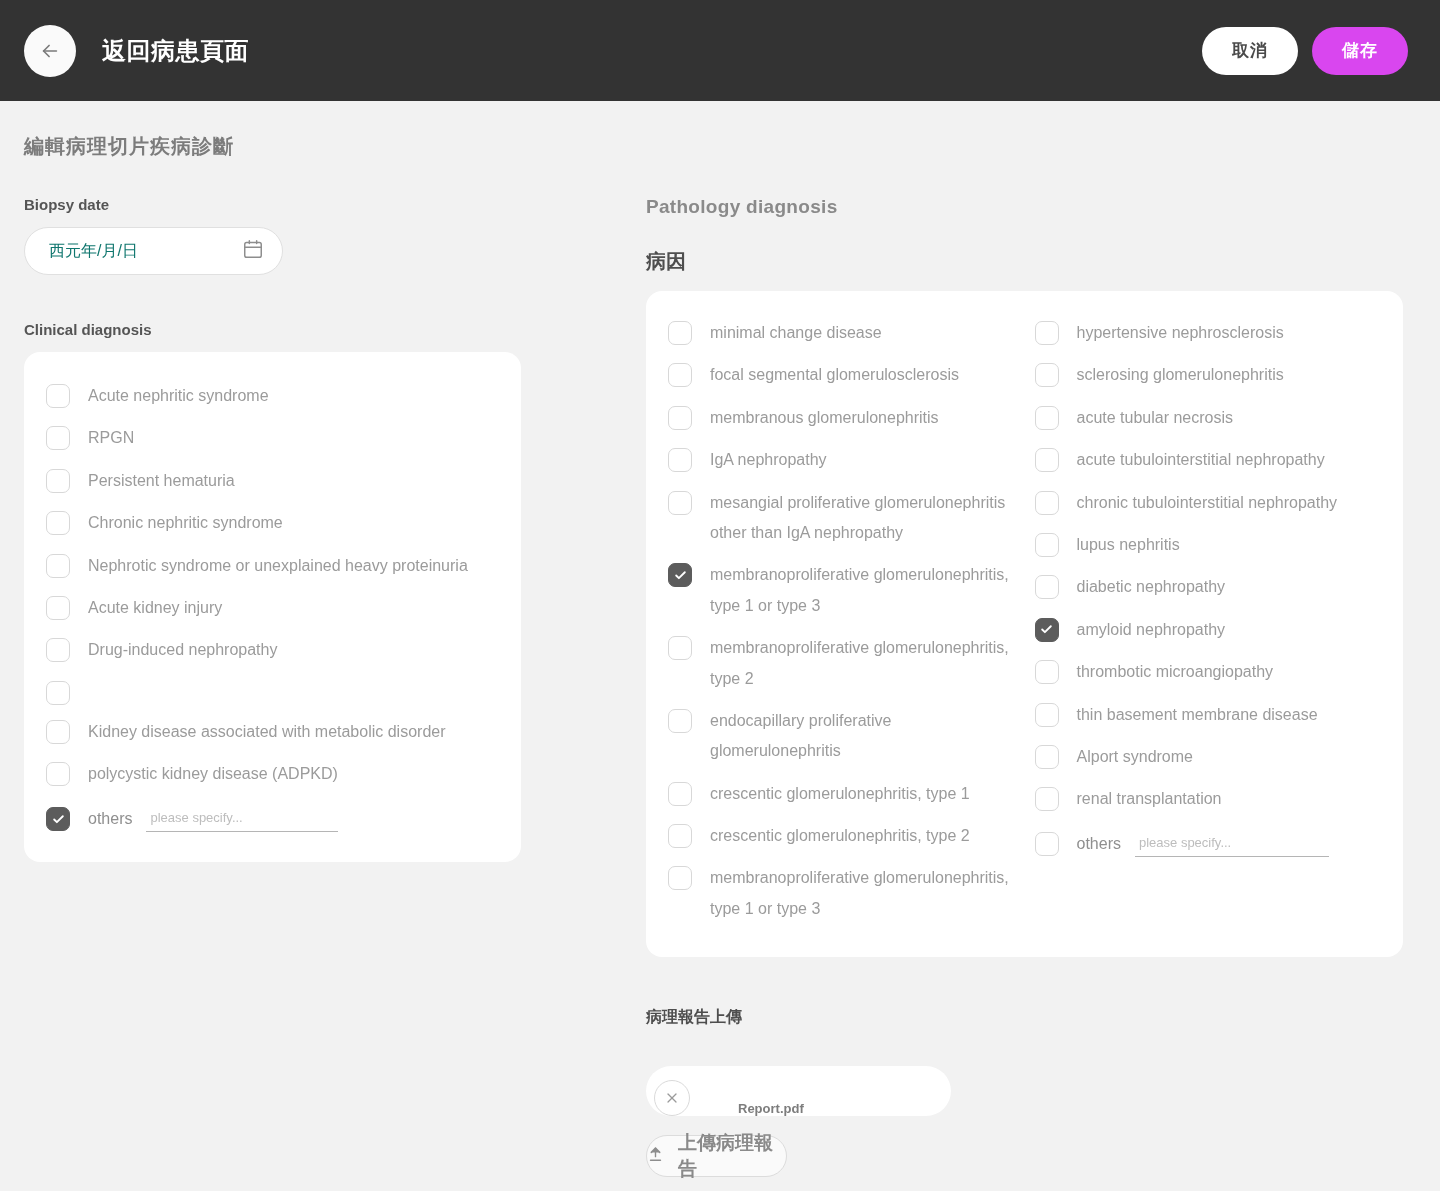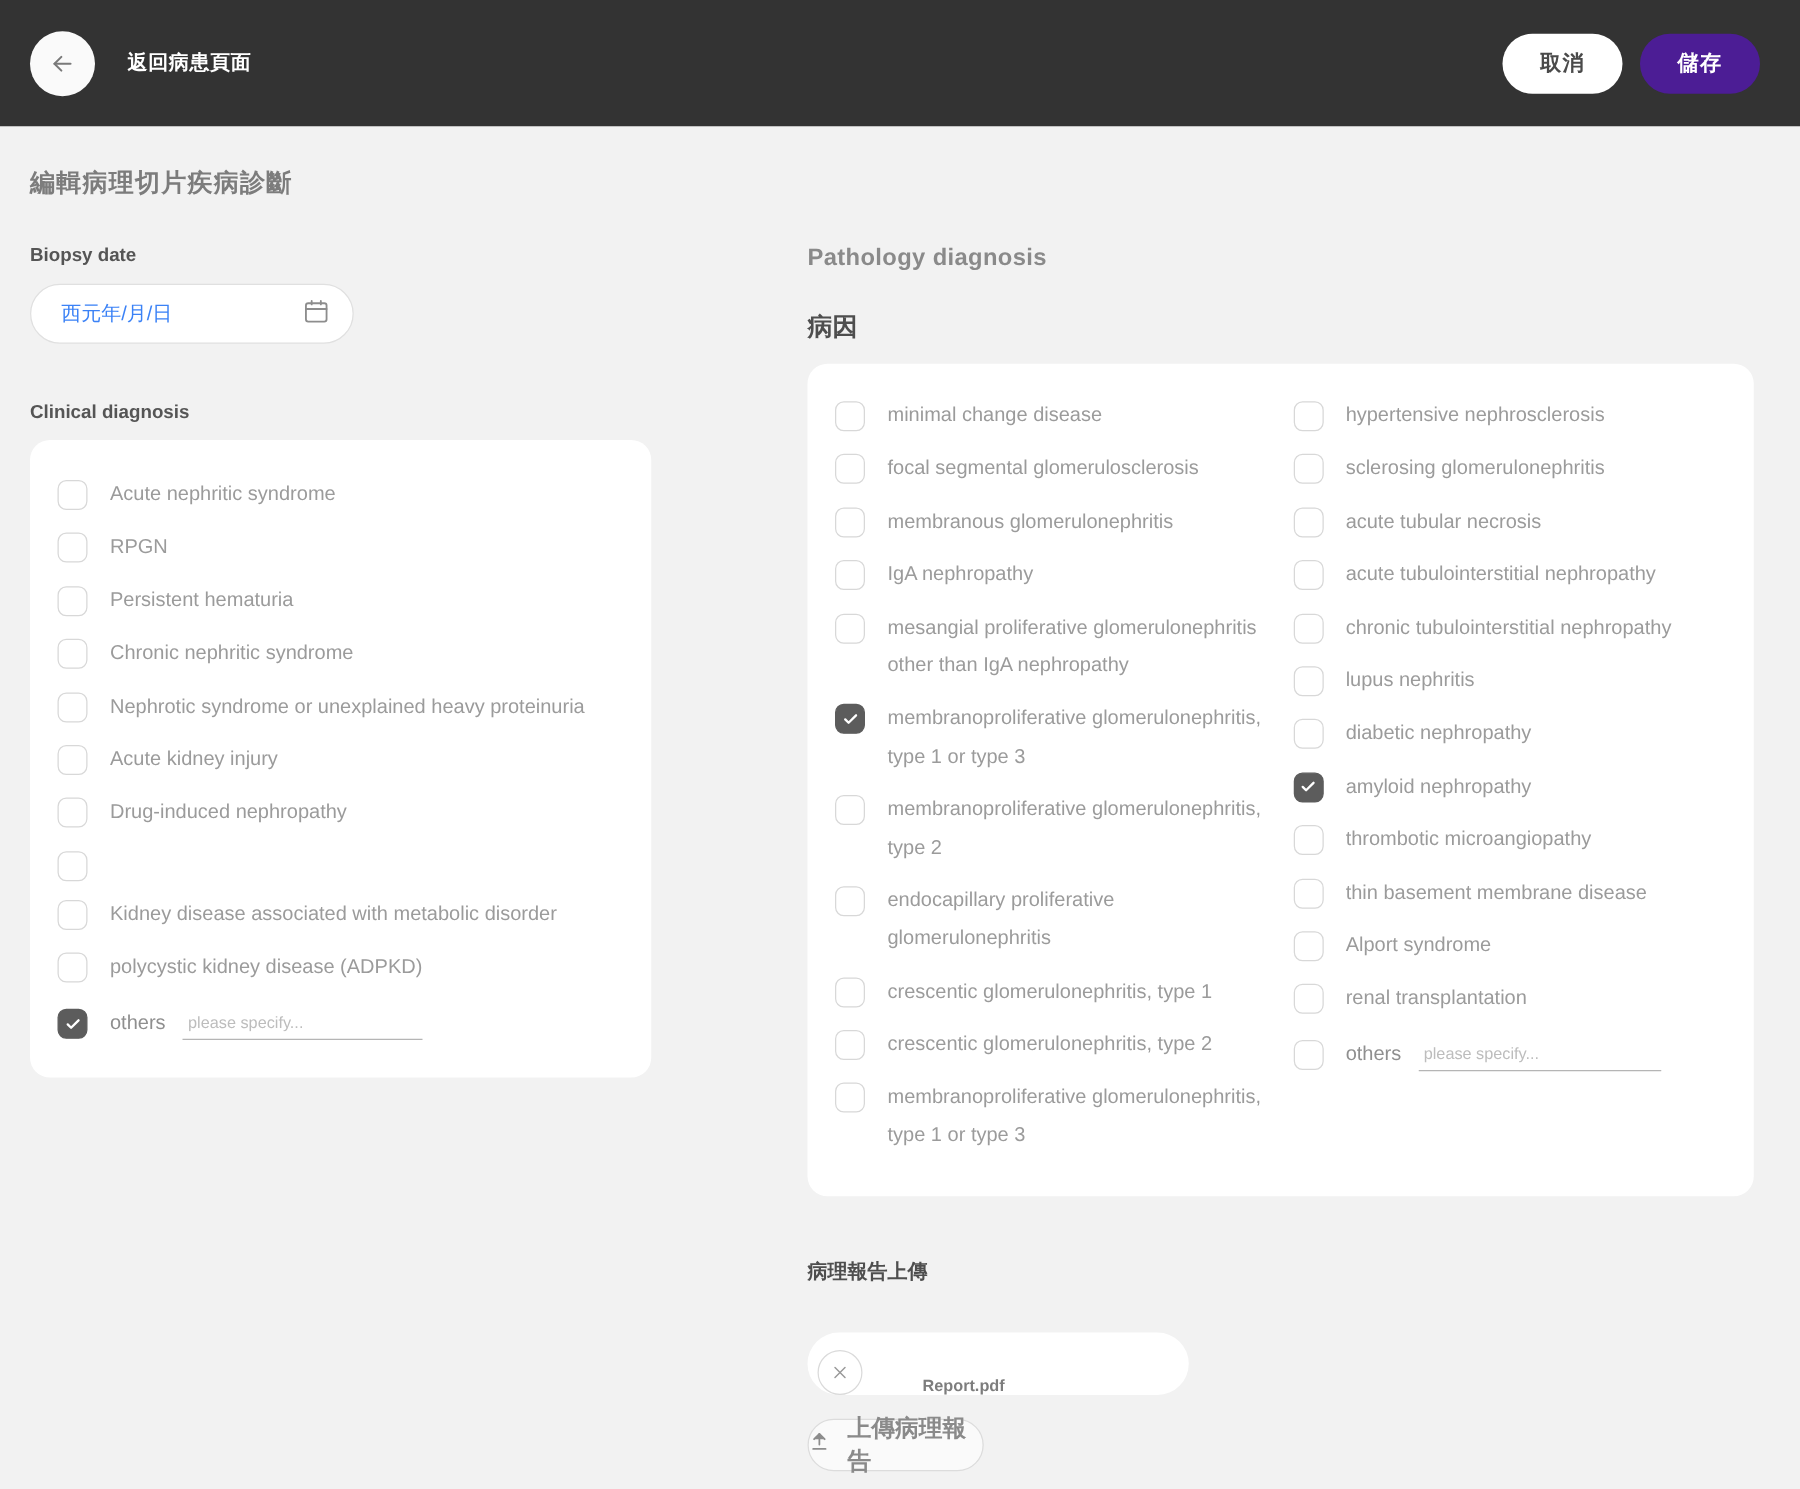--- a/index.html
+++ b/index.html
@@ -27,42 +27,42 @@
     background: #fafafa;
     display: flex;
     align-items: center;
     justify-content: center;
     flex: none;
     cursor: pointer;
   }
   .back-circle svg { display: block; }
   .topbar-title {
     color: #ffffff;
-    font-size: 16px;
+    font-size: 24px;
     font-weight: bold;
     margin-left: 26px;
     letter-spacing: 0.5px;
   }
   .topbar-spacer { flex: 1 1 auto; }
   .btn-pill {
     border-radius: 999px;
     font-size: 17px;
     font-weight: bold;
     height: 48px;
     padding: 0 30px;
     display: flex;
     align-items: center;
     justify-content: center;
     border: none;
     cursor: pointer;
     letter-spacing: 1px;
     font-family: "Liberation Sans", sans-serif;
   }
   .btn-cancel { background: #ffffff; color: #4a4a4a; }
-  .btn-save   { background: #4c1d95; color: #ffffff; margin-left: 14px; }
+  .btn-save   { background: #d946ef; color: #ffffff; margin-left: 14px; }
 
   
   .page-title {
     font-size: 20px;
     font-weight: bold;
     color: #7c7c7c;
     margin: 32px 0 0 24px;
     letter-spacing: 1px;
   }
 
@@ -89,21 +89,21 @@
     border: 1px solid #e0e0e0;
     border-radius: 999px;
     background: #ffffff;
     display: flex;
     align-items: center;
     padding: 0 18px 0 24px;
     cursor: text;
   }
   .date-placeholder {
     flex: 1 1 auto;
-    color: #3b82f6;
+    color: #0f766e;
     font-size: 16px;
   }
 
   .section-gap { height: 46px; }
 
   
   .card {
     background: #ffffff;
     border-radius: 16px;
     padding: 24px 22px 26px 22px;

